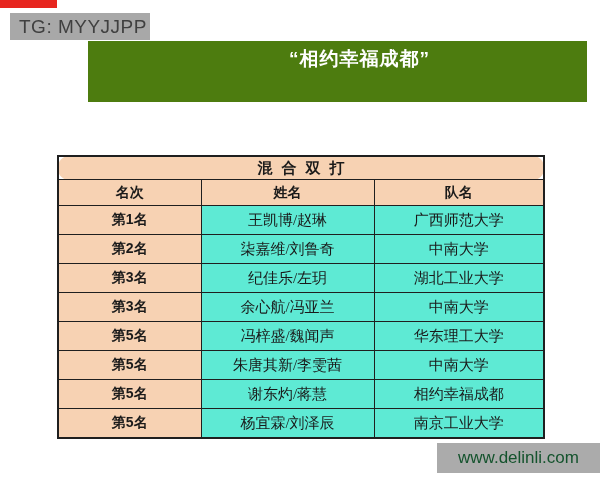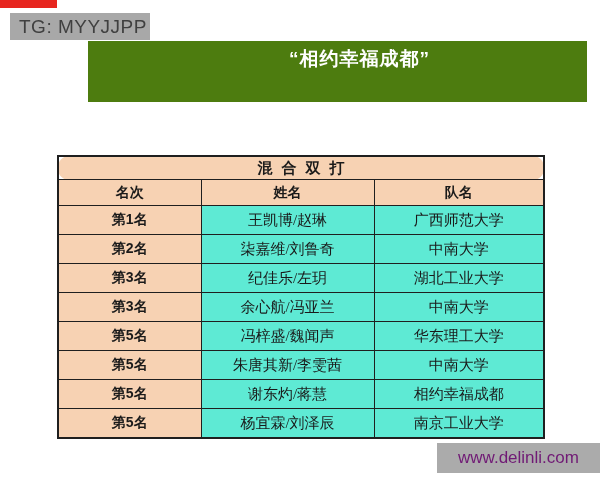--- a/index.html
+++ b/index.html
@@ -99,21 +99,21 @@
     font-family: Liberation Sans, sans-serif;
     font-weight: bold;
     font-size: 14px;
   }
   
   .site-badge {
     position: absolute;
     right: 0; top: 443px;
     width: 163px; height: 30px;
     background: #ababab;
-    color: #701a75;
+    color: #14532d;
     font-size: 17px;
     line-height: 30px;
     text-align: center;
   }
 </style>
 </head>
 <body>
 
 <div class="page">
 

